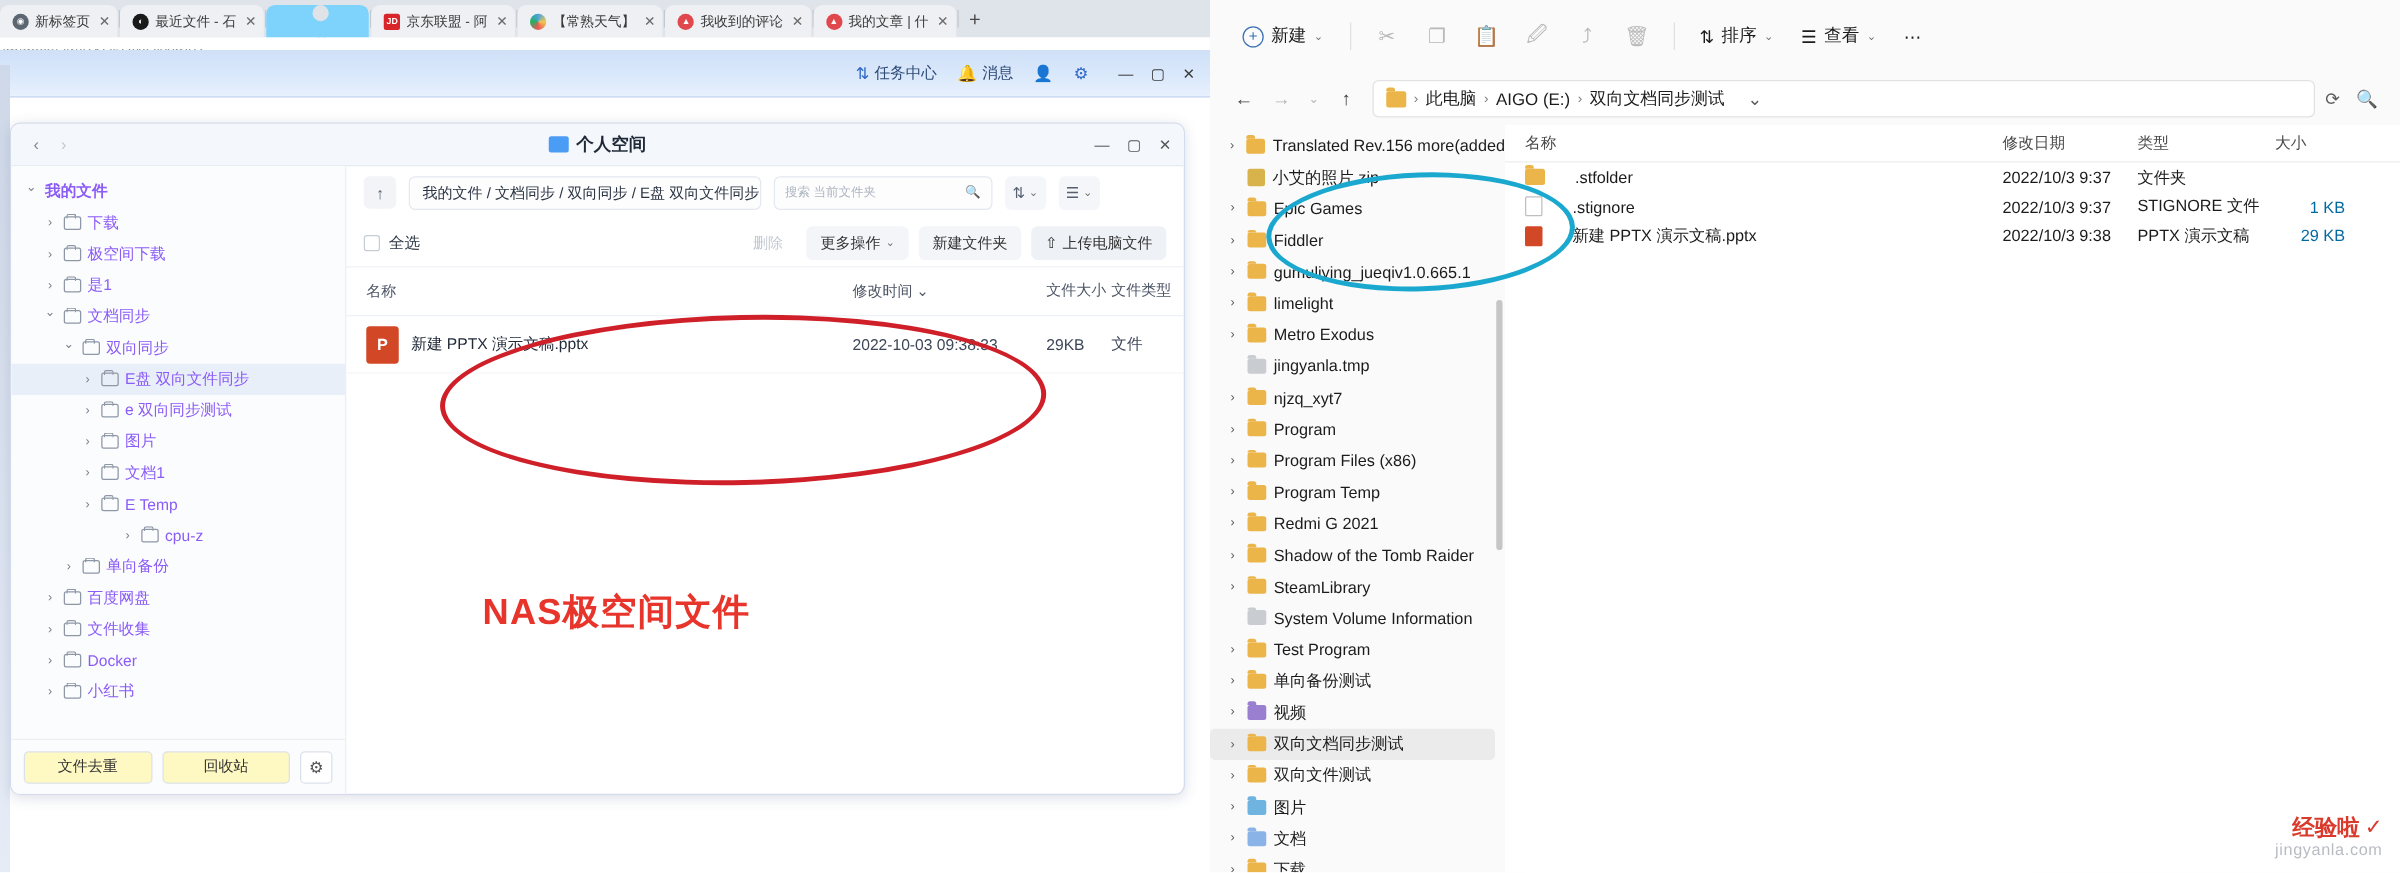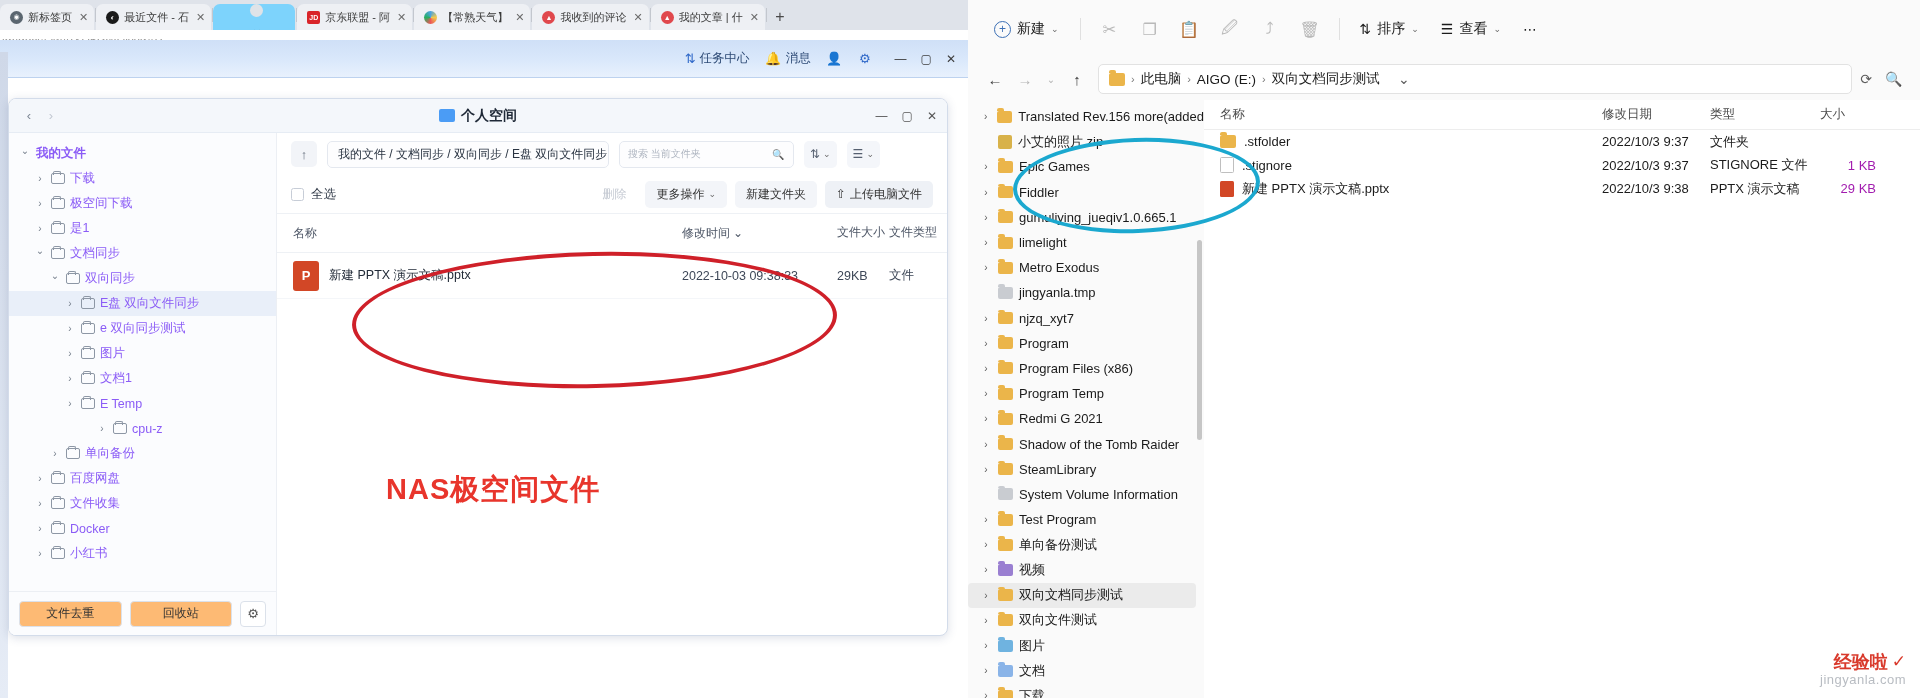--- a/index.html
+++ b/index.html
@@ -131,21 +131,21 @@
   .tlabel2 { font-size: 12.5px; }
   .tnode.root .tlabel2 { font-weight: bold; }
 
   .sidebar-footer {
     flex: 0 0 44px; border-top: 1px solid #eceff4;
     display: flex; align-items: center; gap: 8px; padding: 0 10px;
     background: #fbfcfe;
   }
   .sb-btn {
     flex: 1; height: 26px; border: 1px solid #dbe1ea; border-radius: 4px;
-    background: #fdba74; font-size: 12px; color: #333;
+    background: #fef9c3; font-size: 12px; color: #333;
     display: flex; align-items: center; justify-content: center;
   }
   .sb-gear {
     width: 26px; height: 26px; border-radius: 4px; border: 1px solid #dbe1ea;
     background: #fff; display: flex; align-items: center; justify-content: center;
     font-size: 13px; color: #555;
   }
 
   
   .nas-main { flex: 1; min-width: 0; display: flex; flex-direction: column; }
@@ -328,24 +328,24 @@
     color: #4a4a4a; border-bottom: 1px solid #ededed; padding-left: 16px;
   }
   .elh-name { flex: 1; }
   .elh-date { flex: 0 0 108px; }
   .elh-type { flex: 0 0 110px; }
   .elh-size { flex: 0 0 100px; }
   .el-row {
     height: 23.5px; display: flex; align-items: center; font-size: 13px;
     color: #1b1b1b; padding-left: 16px;
   }
-  .el-name { flex: 1; display: flex; align-items: center; gap: 8px; }
+  .el-name { flex: 1; display: flex; align-items: center; gap: 24px; }
   .el-date { flex: 0 0 108px; color: #1b1b1b; }
   .el-type { flex: 0 0 110px; color: #1b1b1b; }
-  .el-size { flex: 0 0 100px; color: #a21caf; text-align: right; padding-right: 44px; }
+  .el-size { flex: 0 0 100px; color: #0369a1; text-align: right; padding-right: 44px; }
   .li-folder {
     width: 16px; height: 13px; flex: 0 0 16px; background: #ebb54a;
     border-radius: 2px; position: relative;
   }
   .li-folder::before {
     content: ""; position: absolute; left: 0; top: -3px; width: 7px; height: 3px;
     background: #ebb54a; border-radius: 2px 2px 0 0;
   }
   .li-file {
     width: 14px; height: 16px; flex: 0 0 14px; background: #fff;

